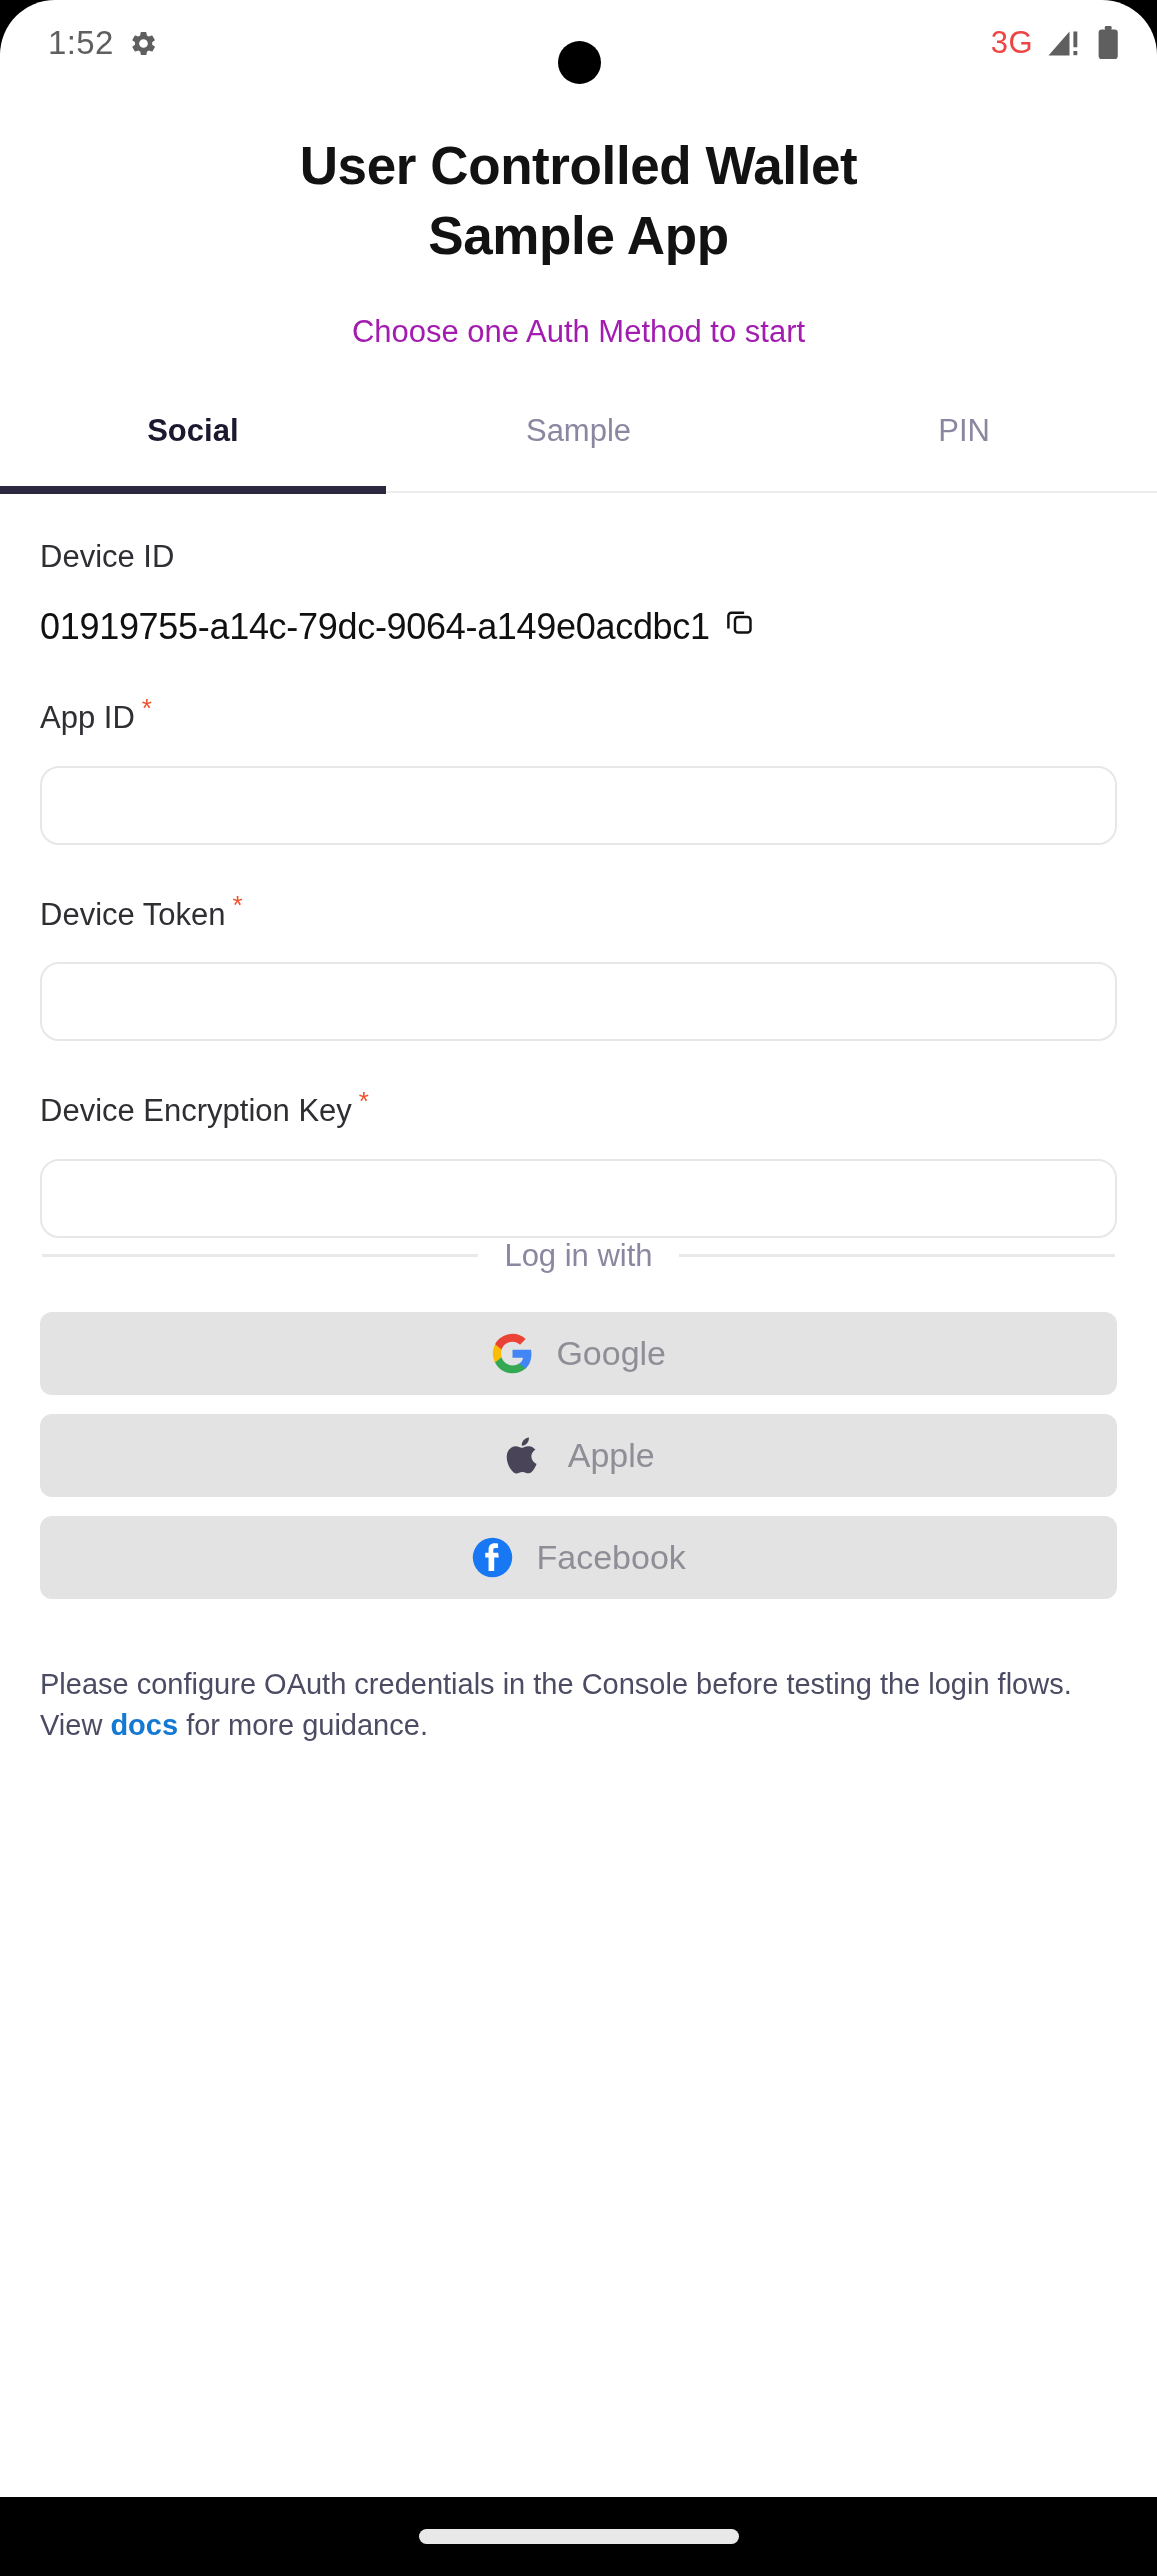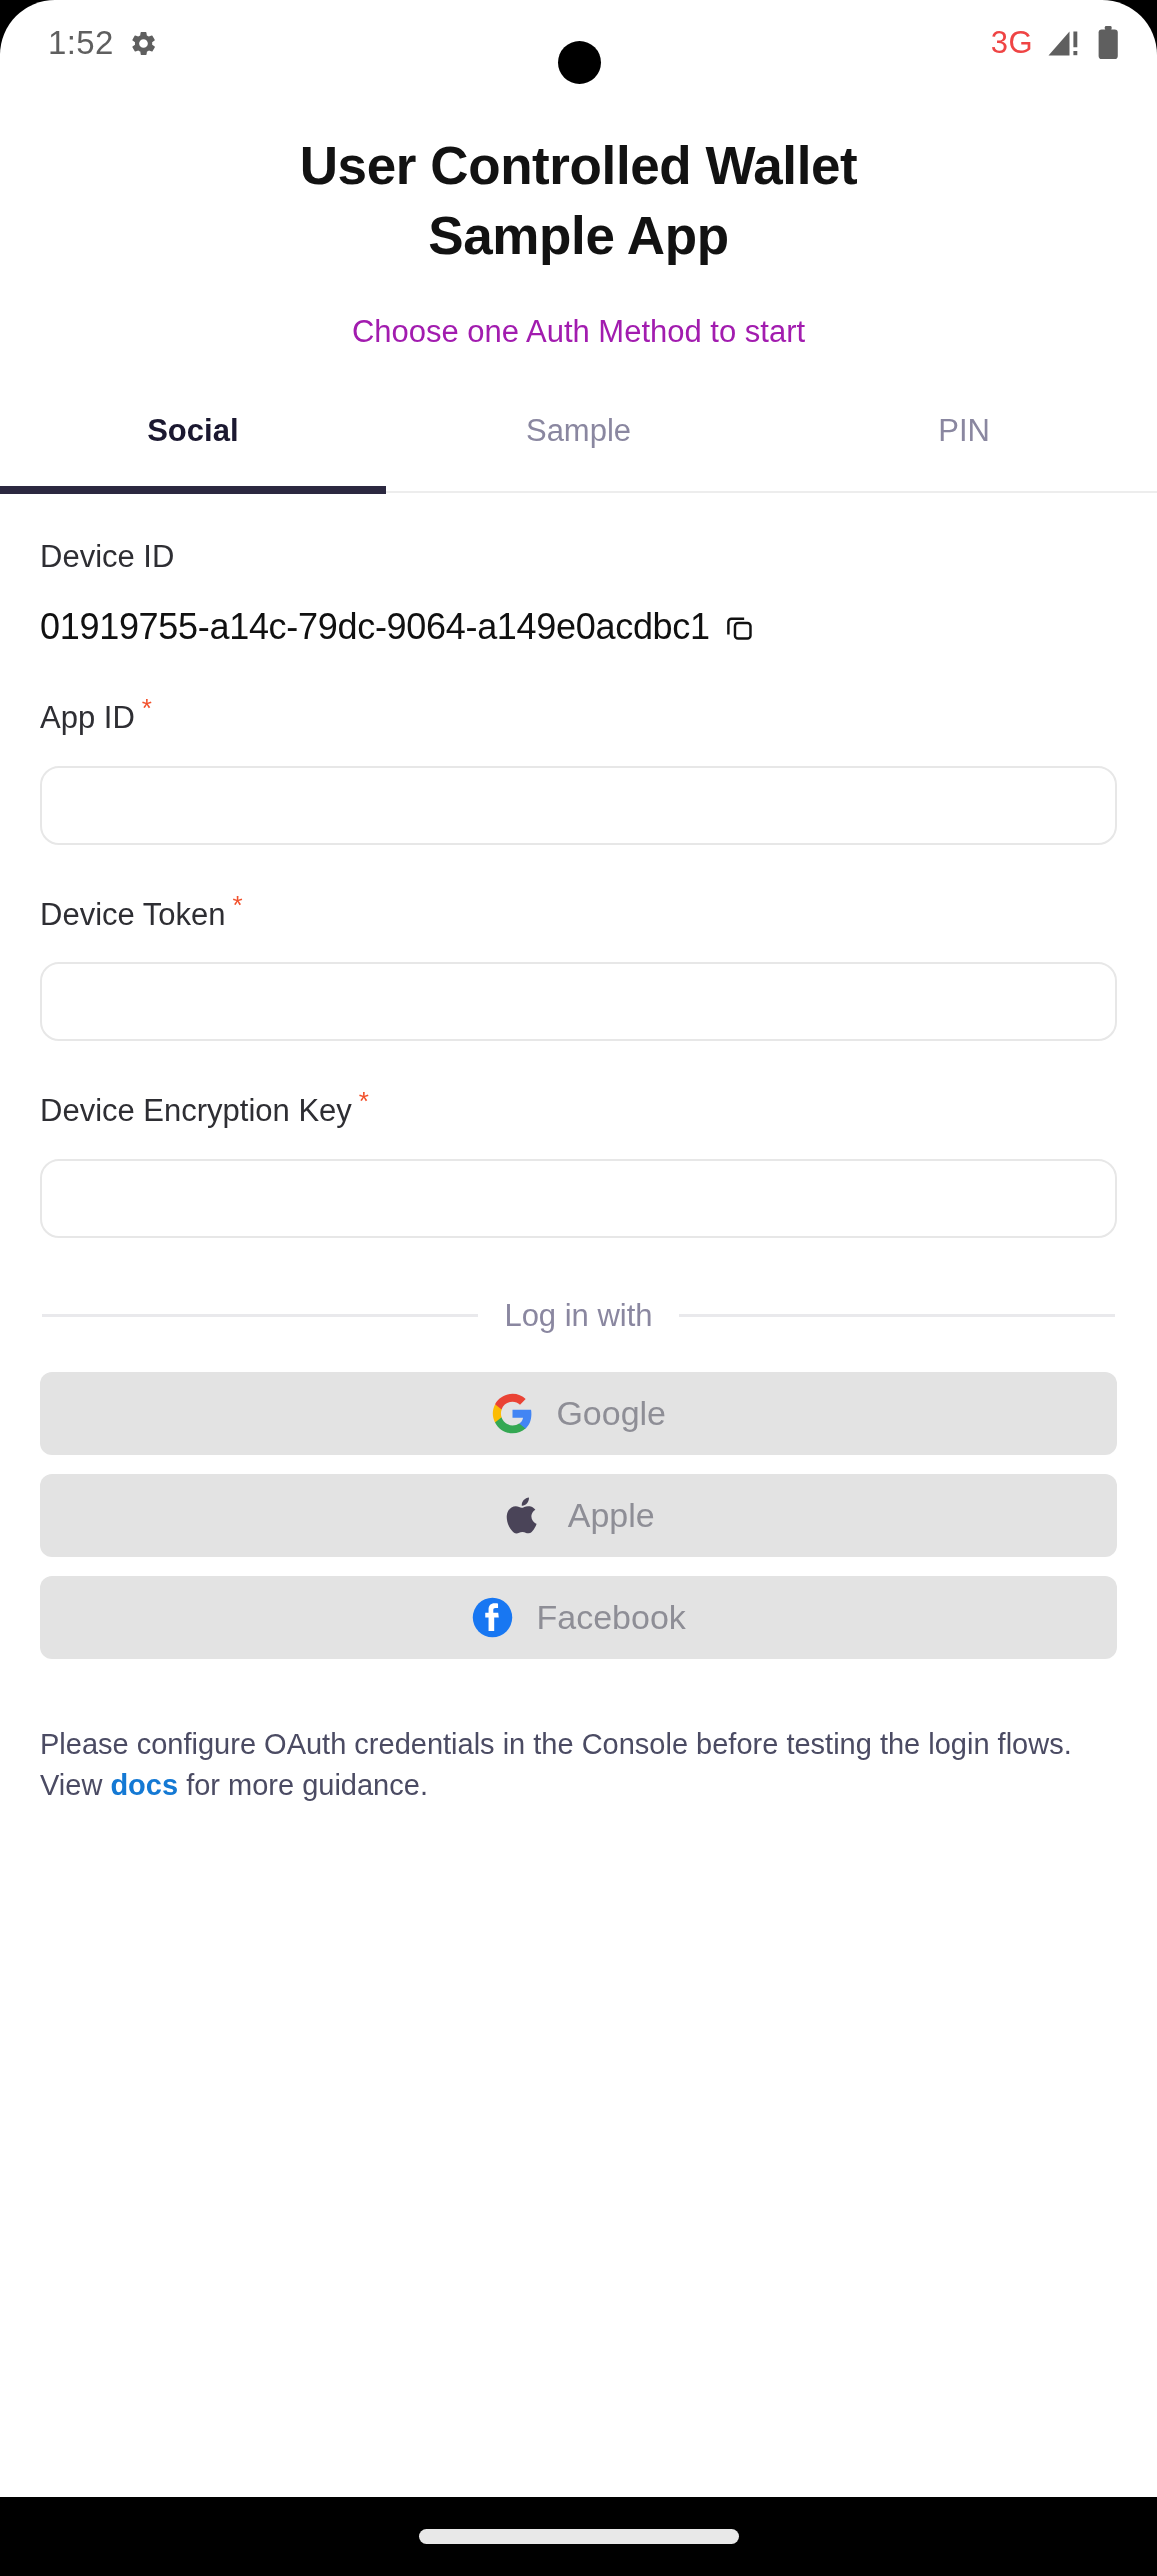--- a/index.html
+++ b/index.html
@@ -150,21 +150,20 @@
   }
   .req-star {
     color:#f2512c;
     font-size:26px;
     vertical-align:super;
     margin-left:6.9px;
   }
 
   .device-id-row {
     display:flex;
-    align-items:center;
     gap:13.8px;
     margin-top:31px;
   }
   .device-id-value {
     font-size:36px;
     color:#101010;
     letter-spacing:-0.3px;
   }
   .copy-icon { width:31px; height:31px; display:block; flex:none; }
 
@@ -178,21 +177,20 @@
     padding:0 26px;
     font-size:31px;
     font-family:"Liberation Sans", sans-serif;
     color:#121212;
     outline:none;
   }
   .text-input::placeholder { color:#b9b9b9; }
 
   
   .divider {
-    margin-top:60px;
     display:flex;
     align-items:center;
     gap:26px;
     padding:0 1.7px;
   }
   .divider-line {
     flex:1;
     height:3.4px;
     background:#e9e9ec;
   }

